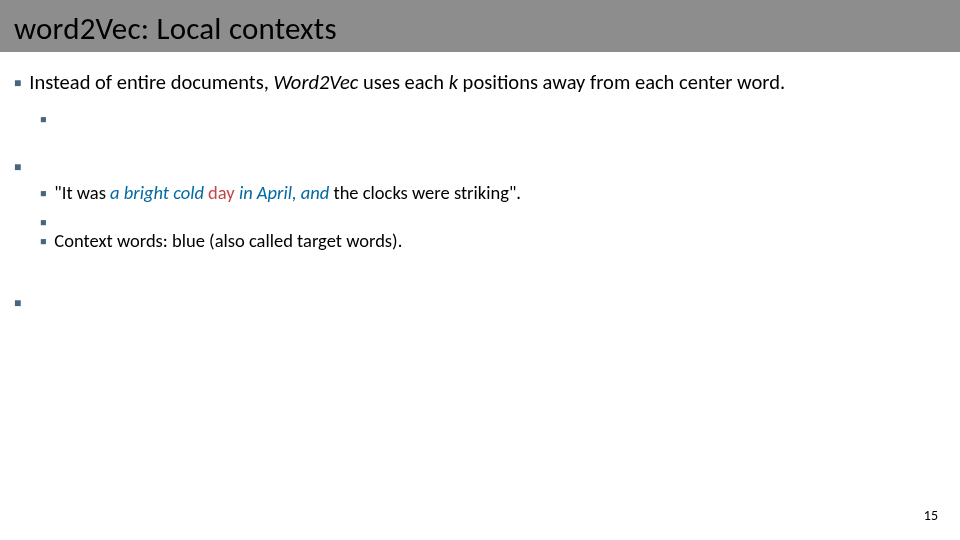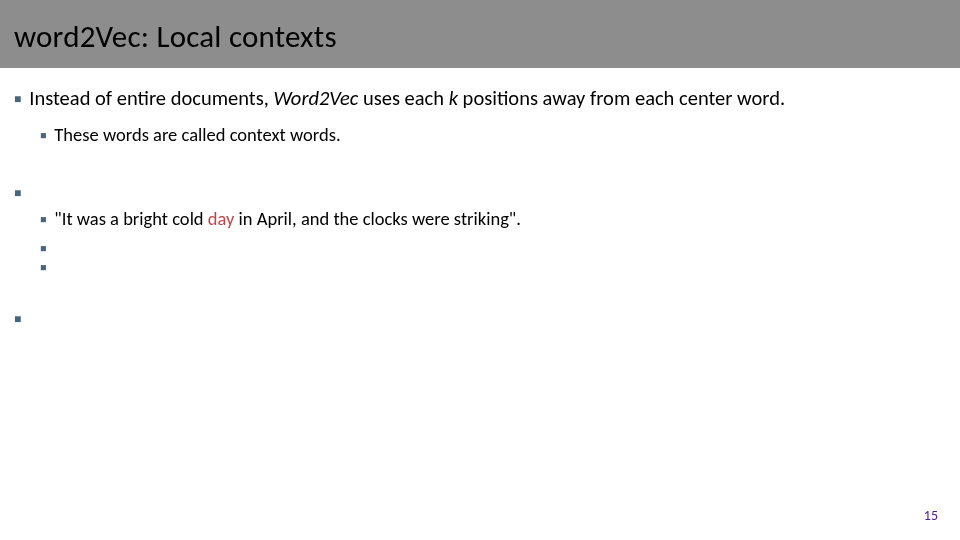--- a/index.html
+++ b/index.html
@@ -7,21 +7,21 @@
     width: 960px;
     height: 540px;
     font-family: "Calibri Light", "Segoe UI Light", "Segoe UI", Calibri, sans-serif;
     background: #fff;
     color: #000;
     overflow: hidden;
     position: relative;
   }
   .title-bar {
     background: #8d8d8d;
-    height: 68px;
+    height: 52px;
     display: flex;
     align-items: center;
     padding-left: 14px;
     padding-top: 3px;
   }
   .title-bar h1 {
     font-weight: 300;
     font-size: 31px;
     color: #000;
     letter-spacing: 0.2px;
@@ -62,26 +62,26 @@
     margin-right: 8px;
     position: relative;
     top: 6px;
     flex-shrink: 0;
   }
   .gap { height: 28px; }
   .gap-sm { height: 4px; }
   .bold { font-weight: 400; }
   .italic { font-style: italic; }
   .red { color: #c34647; text-align: center; }
-  .blue { color: #000000; }
+  .blue { color: #0369a1; font-style: italic; }
   .pagenum {
     position: absolute;
     bottom: 16px;
     right: 22px;
-    color: #4c1d95;
+    color: #000000;
     font-size: 14px;
   }
 </style>
 </head>
 <body>
 
 <div class="title-bar">
   <h1>word2Vec: Local contexts</h1>
 </div>
 
@@ -90,23 +90,20 @@
   <div class="b1">
     <span class="sq">■</span>
     <span>
       <span>Instead of entire documents, </span><span class="bold italic">Word2Vec</span><span> uses each </span><span class="bold italic">k</span><span> positions away from each center word.</span>
     </span>
   </div>
 
   <div class="b2-group">
     <div class="b2">
       <span class="sq">■</span>
-      <span>
-        <span>These words are called </span><span class="bold">context words</span><span>.</span>
-      </span>
     </div>
   </div>
 
   <div class="gap"></div>
 
   <div class="b1">
     <span class="sq">■</span>
   </div>
 
   <div class="b2-group">
@@ -114,20 +111,21 @@
       <span class="sq">■</span>
       <span>
         <span>"It was </span><span class="blue">a bright cold </span><span class="red">day</span><span class="blue"> in April, and</span><span> the clocks were striking".</span>
       </span>
     </div>
     <div class="b2">
       <span class="sq">■</span>
     </div>
     <div class="b2">
       <span class="sq">■</span>
+      <span>Context words: blue (also called target words).</span>
     </div>
   </div>
 
   <div class="gap"></div>
   <div class="gap-sm"></div>
 
   <div class="b1">
     <span class="sq">■</span>
   </div>
 

